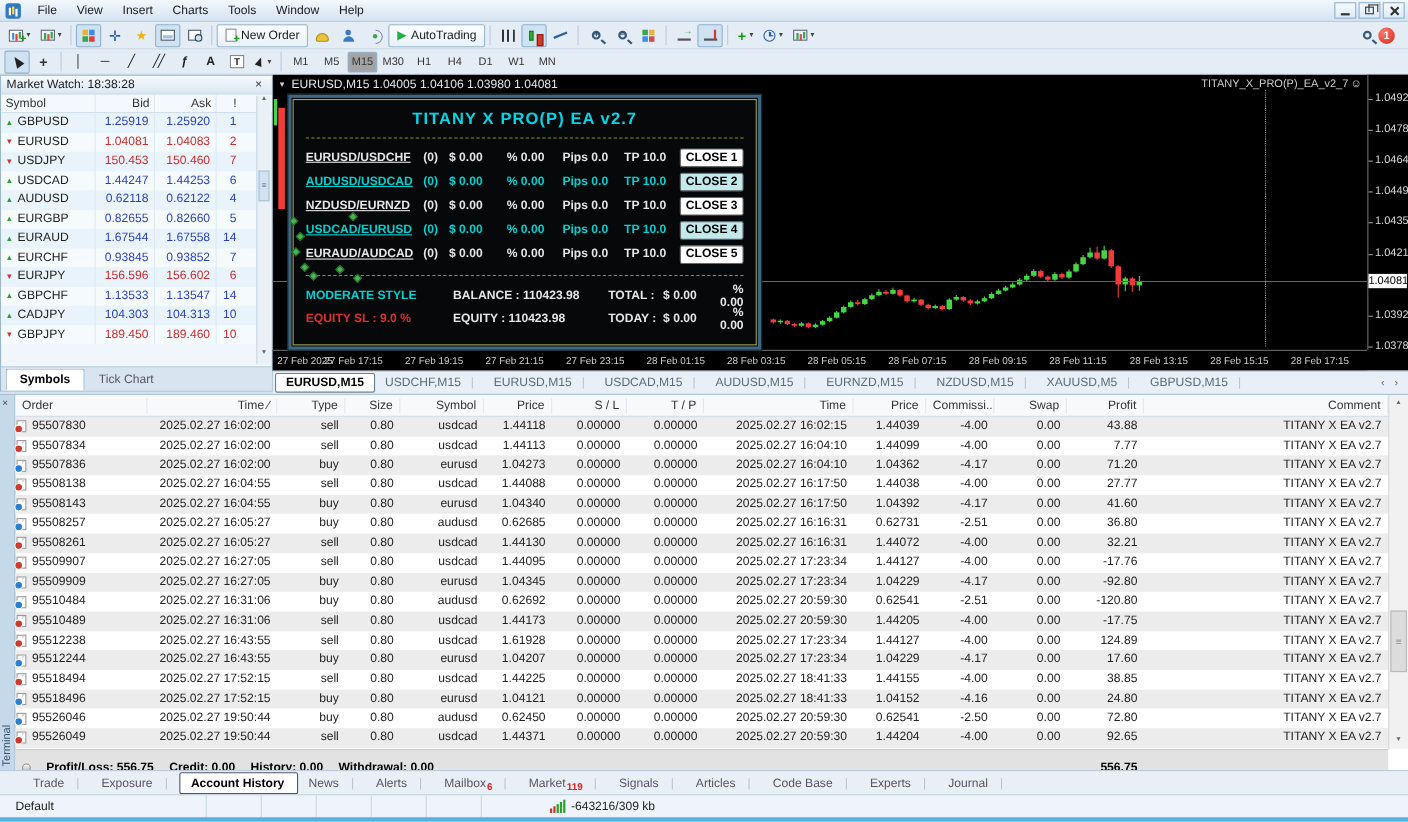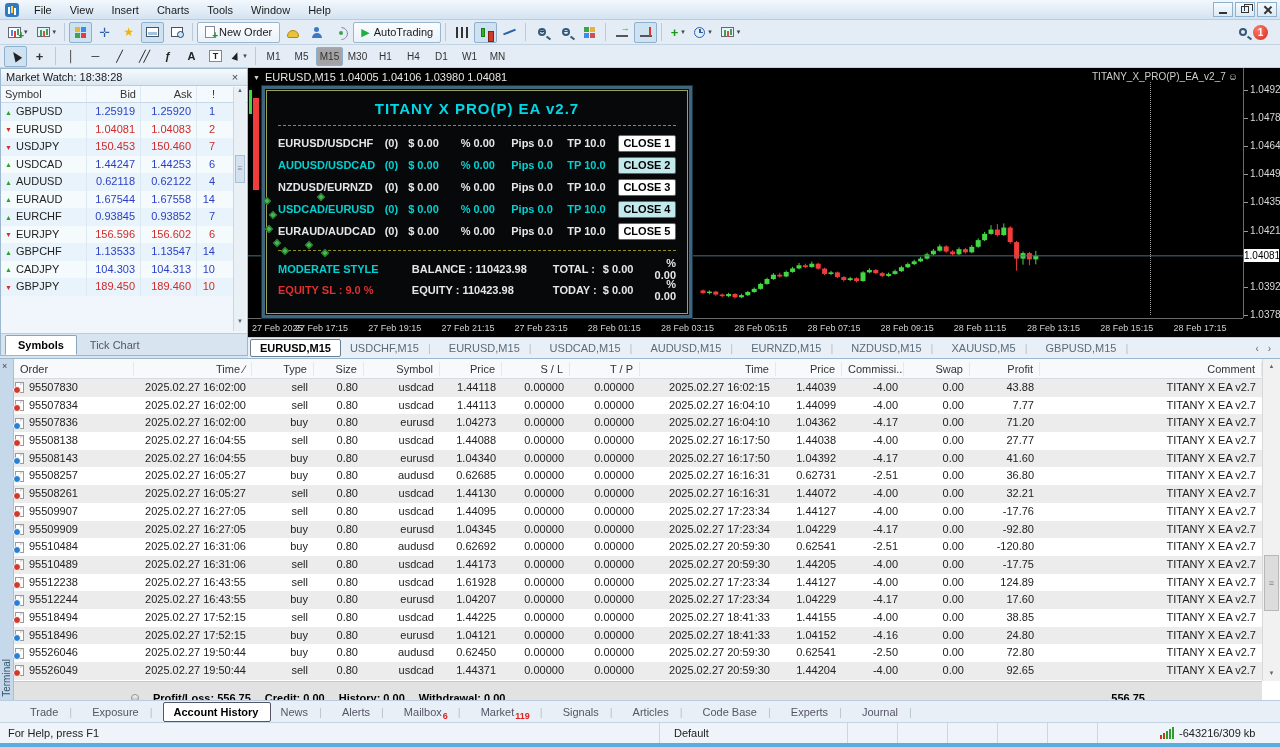--- a/index.html
+++ b/index.html
@@ -124,21 +124,21 @@
   .marker { position:absolute; width:6px; height:6px; background:#49b551; border:1px solid #1d6b27; transform:rotate(45deg); }
 
   
   #eapanel { position:absolute; left:14px; top:18px; width:430px; height:232px; background:#07080a; border:3px solid #3f6680; outline:1px solid #16313f; z-index:5; }
   .ea-inner { position:absolute; inset:1px; border:1px solid #a0a050; padding:0 11px; }
   .ea-title { text-align:center; margin-top:9px; color:#00d8e8; font-size:15px; font-weight:bold; letter-spacing:1px; }
   .ea-hr { border-top:1px dashed #8f8f20; margin-top:8px; }
   .ea-rows { margin-top:6px; }
   .ea-row { display:flex; align-items:center; height:22px; font-weight:bold; font-size:11px; }
   .ea-row.w { color:#e6e6e6; } .ea-row.c { color:#00d2d2; }
-  .ea-pair { width:118px; }
+  .ea-pair { width:118px;text-decoration:underline; }
   .ea-count { width:26px; } .ea-usd { width:58px; } .ea-pct { width:56px; } .ea-pips { width:62px; } .ea-tp { width:56px; }
   .ea-btn { width:64px; height:17px; margin-left:auto; background:#fff; color:#000; border:1px solid #666; border-radius:2px; font-weight:bold; font-size:11px; text-align:center; line-height:15px; }
   .ea-row.c .ea-btn { background:#c2eaec; }
   .ea-info { margin-top:7px; }
   .ea-info-row { display:flex; height:21px; align-items:center; font-weight:bold; font-size:11px; color:#e6e6e6; }
   .ea-i1 { width:150px; } .ea-i2 { width:158px; } .ea-i3 { width:56px; } .ea-i4 { width:58px; } .ea-i5 { flex:1; text-align:right; }
   .ea-style { color:#00d2d2; } .ea-sl { color:#e03030; }
 
   
 
@@ -165,21 +165,21 @@
   .c-order { width:120px; text-align:left; display:flex; align-items:center; }
   .c-time { width:118px; } .c-type { width:62px; } .c-size { width:50px; } .c-sym { width:76px; }
   .c-price { width:62px; } .c-sl { width:68px; } .c-tp { width:70px; } .c-time2 { width:136px; }
   .c-price2 { width:66px; } .c-comm { width:62px; } .c-swap { width:66px; } .c-profit { width:70px; }
   .c-comment { flex:1; text-align:right; }
   .doc { width:9px; height:11px; background:#fff; border:1px solid #999; position:relative; margin:0 5px 0 1px; flex:none; }
   .doc::before { content:""; position:absolute; right:0; top:0; border-left:3px solid #d8d8d8; border-bottom:3px solid transparent; }
   .doc::after { content:""; position:absolute; left:-3px; bottom:-2px; width:6px; height:6px; border-radius:50%; border:1px solid #fff; }
   .trow.sell .doc::after { background:#d03a2a; }
   .trow.buy .doc::after { background:#2a7fd0; }
-  .t-summary { position:absolute; left:0; top:322px; width:1248px; height:32px; background:#e2e2e2; border-top:1px solid #c8c8c8; display:flex; align-items:center; font-weight:bold; color:#000;justify-content:center; }
+  .t-summary { position:absolute; left:0; top:322px; width:1248px; height:32px; background:#e2e2e2; border-top:1px solid #c8c8c8; display:flex; align-items:center; font-weight:bold; color:#000; }
   .ts-left { width:956px; display:flex; align-items:center; gap:14px; padding-left:6px; }
   .ts-ball { width:8px; height:8px; border-radius:50%; background:linear-gradient(#fafafa,#b8b8b8); border:1px solid #909090; }
   .ts-profit { width:70px; text-align:right; padding-right:6px; }
   .t-scroll { position:absolute; right:0; top:0; width:18px; height:322px; background:#f1f1f1; border-left:1px solid #d8d8d8; }
   .t-scroll .up,.t-scroll .dn { position:absolute; left:0; width:17px; height:15px; text-align:center; font-size:6px; color:#667; line-height:15px; }
   .t-scroll .up{ top:0; } .t-scroll .dn{ bottom:0; }
   .t-thumb { position:absolute; left:1px; top:196px; width:15px; height:56px; background:#dcdcdc; border:1px solid #b8b8b8; font-size:9px; color:#888; text-align:center; line-height:54px; }
 
   
   #bottomtabs { position:absolute; left:0; top:700px; width:1280px; height:22px; background:#e9eff6; border-top:1px solid #b8cde0; display:flex; align-items:center; padding-left:20px; }
@@ -422,20 +422,29 @@
       <span class="cw-spr">6</span>
     </div>
       <div class="mwrow up">
       <span class="cw-sym">
           <span class="arr"></span>
           <span>AUDUSD</span>
         </span>
       <span class="cw-bid v">0.62118</span>
       <span class="cw-ask v">0.62122</span>
       <span class="cw-spr">4</span>
+    </div>
+      <div class="mwrow up">
+      <span class="cw-sym">
+          <span class="arr"></span>
+          <span>EURGBP</span>
+        </span>
+      <span class="cw-bid v">0.82655</span>
+      <span class="cw-ask v">0.82660</span>
+      <span class="cw-spr">5</span>
     </div>
       <div class="mwrow up">
       <span class="cw-sym">
           <span class="arr"></span>
           <span>EURAUD</span>
         </span>
       <span class="cw-bid v">1.67544</span>
       <span class="cw-ask v">1.67558</span>
       <span class="cw-spr">14</span>
     </div>
@@ -1118,21 +1127,20 @@
       <span class="btab"><span>Market</span><span class="badge">119</span></span>
       <span class="btab"><span>Signals</span><span class="badge"></span></span>
       <span class="btab"><span>Articles</span><span class="badge"></span></span>
       <span class="btab"><span>Code Base</span><span class="badge"></span></span>
       <span class="btab"><span>Experts</span><span class="badge"></span></span>
       <span class="btab"><span>Journal</span><span class="badge"></span></span>
     </div>
 </div>
 
 <div id="statusbar">
-  <span class="sb-cell sb-help">For Help, press F1</span>
   <span class="sb-cell sb-profile">Default</span>
   <span class="sb-cell sb-empty"></span>
   <span class="sb-cell sb-empty"></span>
   <span class="sb-cell sb-empty"></span>
   <span class="sb-cell sb-empty"></span>
   <span class="sb-cell sb-empty"></span>
   <span class="sb-cell sb-kb">
     <span class="conn">
         <i style="height:4px"></i>
         <i style="height:6px"></i>

